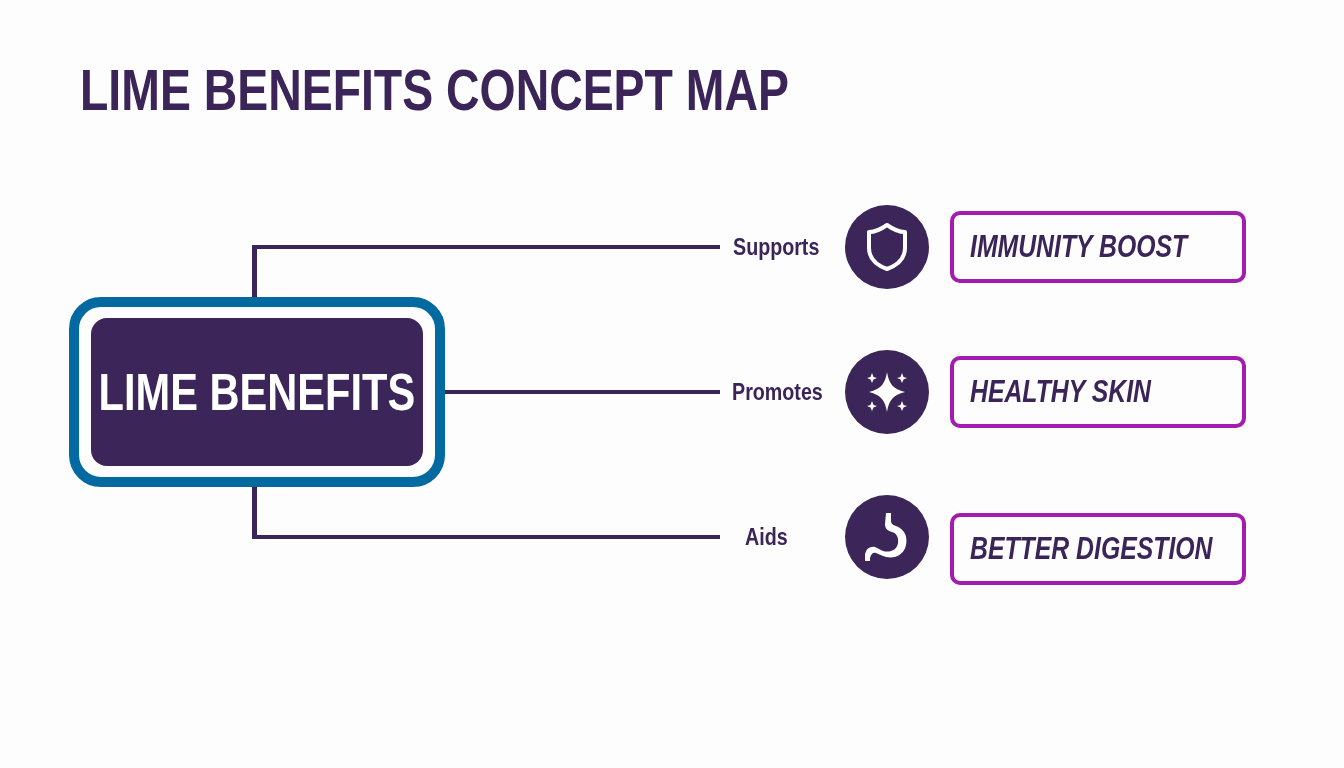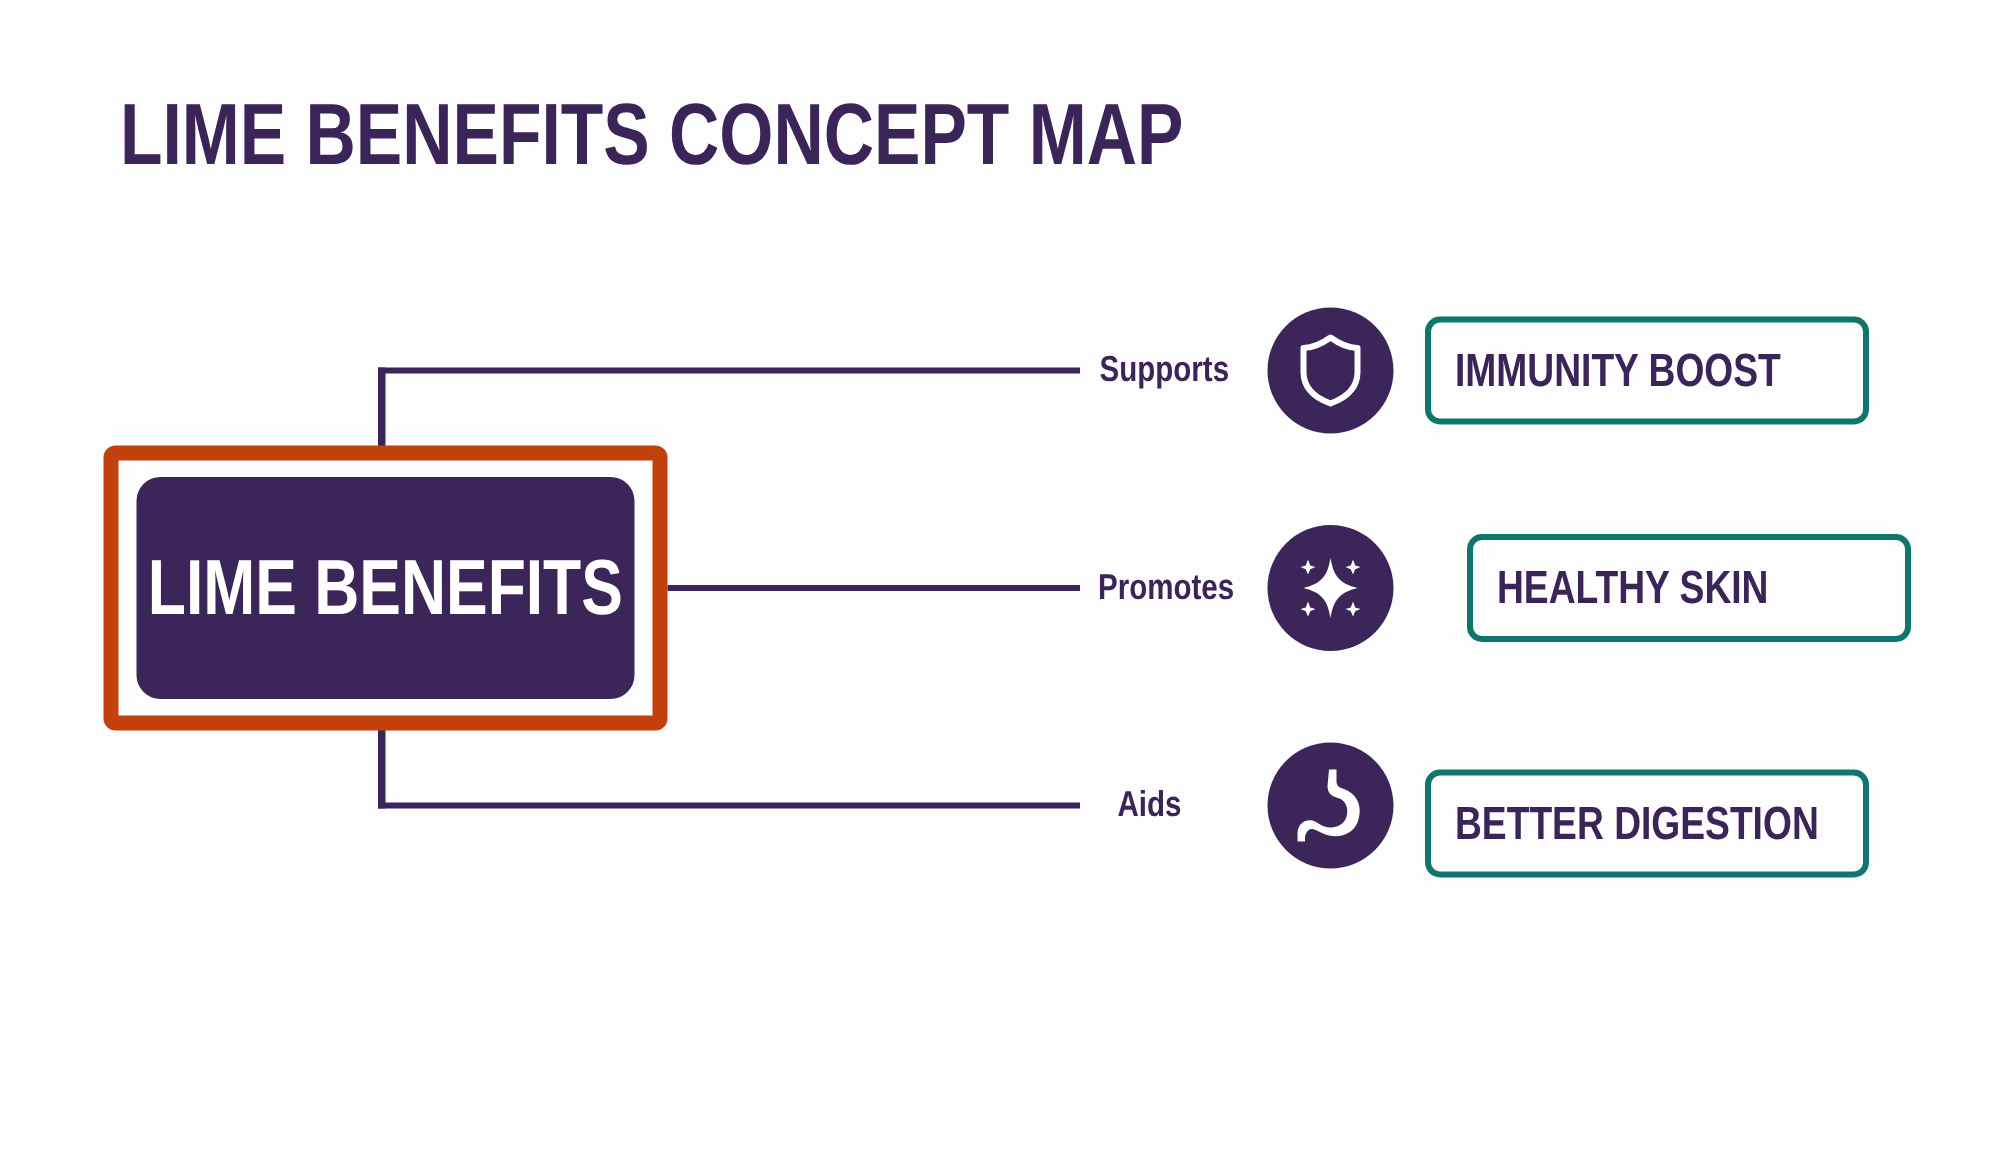--- a/index.html
+++ b/index.html
@@ -10,21 +10,21 @@
   .title {
     position: absolute; left: 80px; top: 58px;
     font-family: "Liberation Sans", sans-serif; font-weight: 700;
     font-size: 58px; line-height: 64px; letter-spacing: 0px;
     transform: scaleX(0.80); transform-origin: left top;
     color: #3a2458; white-space: nowrap;
   }
   .line { position: absolute; background: #3a2458; }
   .center-outer {
     position: absolute; left: 69px; top: 297px; width: 356px; height: 170px;
-    border: 10px solid #c2410c; border-radius: 8px; background: #fdfdfd;
+    border: 10px solid #0369a1; border-radius: 32px; background: #fdfdfd;
   }
   .center-inner {
     position: absolute; left: 12px; top: 11px; right: 12px; bottom: 11px;
     background: #3b2559; border-radius: 16px;
     display: flex; align-items: center; justify-content: center;
   }
   .center-label {
     color: #ffffff; font-weight: 700; font-size: 52px; white-space: nowrap;
     transform: scaleX(0.80); display: inline-block;
   }
@@ -32,22 +32,22 @@
     position: absolute; font-weight: 700; font-size: 24px; color: #3a2458;
     transform: scaleX(0.82); transform-origin: left center; white-space: nowrap;
     line-height: 30px;
   }
   .icon-circle {
     position: absolute; width: 84px; height: 84px; border-radius: 50%;
     background: #3b2559; display: flex; align-items: center; justify-content: center;
   }
   .benefit-box {
     position: absolute; left: 950px; width: 288px; height: 64px;
-    border: 4px solid #0f766e; border-radius: 10px; background: #fdfdfd;
-    display: flex; align-items: center;
+    border: 4px solid #a21caf; border-radius: 10px; background: #fdfdfd;
+    display: flex; align-items: center; font-style: italic;
   }
   .benefit-label {
     margin-left: 16px; font-weight: 700; font-size: 31px; color: #3a2458;
     transform: scaleX(0.80); transform-origin: left center; white-space: nowrap;
   }
 </style>
 </head>
 <body>
 
 <div class="title">LIME BENEFITS CONCEPT MAP</div>
@@ -77,21 +77,21 @@
 <span class="rel-label" style="left:732px; top:377px;">Promotes</span>
 <div class="icon-circle" style="left:845px; top:350px;">
   <svg width="56" height="56" viewBox="0 0 56 56">
     <path d="M28 8 C30 20 34 25 46 28 C34 31 30 36 28 48 C26 36 22 31 10 28 C22 25 26 20 28 8 Z" fill="#ffffff"></path>
     <path d="M13 9 L14.5 13 L18 14 L14.5 15.5 L13 19 L11.5 15.5 L8 14 L11.5 13 Z" fill="#ffffff"></path>
     <path d="M43 9 L44.5 13 L48 14 L44.5 15.5 L43 19 L41.5 15.5 L38 14 L41.5 13 Z" fill="#ffffff"></path>
     <path d="M13 37 L14.5 41 L18 42 L14.5 43.5 L13 47 L11.5 43.5 L8 42 L11.5 41 Z" fill="#ffffff"></path>
     <path d="M43 37 L44.5 41 L48 42 L44.5 43.5 L43 47 L41.5 43.5 L38 42 L41.5 41 Z" fill="#ffffff"></path>
   </svg>
 </div>
-<div class="benefit-box" style="top:356px;margin-left:28px;">
+<div class="benefit-box" style="top:356px;">
   <span class="benefit-label">HEALTHY SKIN</span>
 </div>
 
 <span class="rel-label" style="left:745px; top:522px;">Aids</span>
 <div class="icon-circle" style="left:845px; top:495px;">
   <svg width="50" height="56" viewBox="0 0 50 56">
     <path d="M24 4 L29 4 L29 12 C29 15 31 16 34 17 C42 20 46 27 44 36 C42 46 33 50 24 48 C20 47 17 45 14 44 C11 43 9 45 8 49 L8 52 L3 52 L3 47 C3 41 7 37 13 38 C16 39 18 41 21 42 C28 44 35 41 36 34 C37 28 34 24 30 23 C26 22 23 20 23 15 L24 4 Z" fill="#ffffff"></path>
   </svg>
 </div>
 <div class="benefit-box" style="top:513px;">

